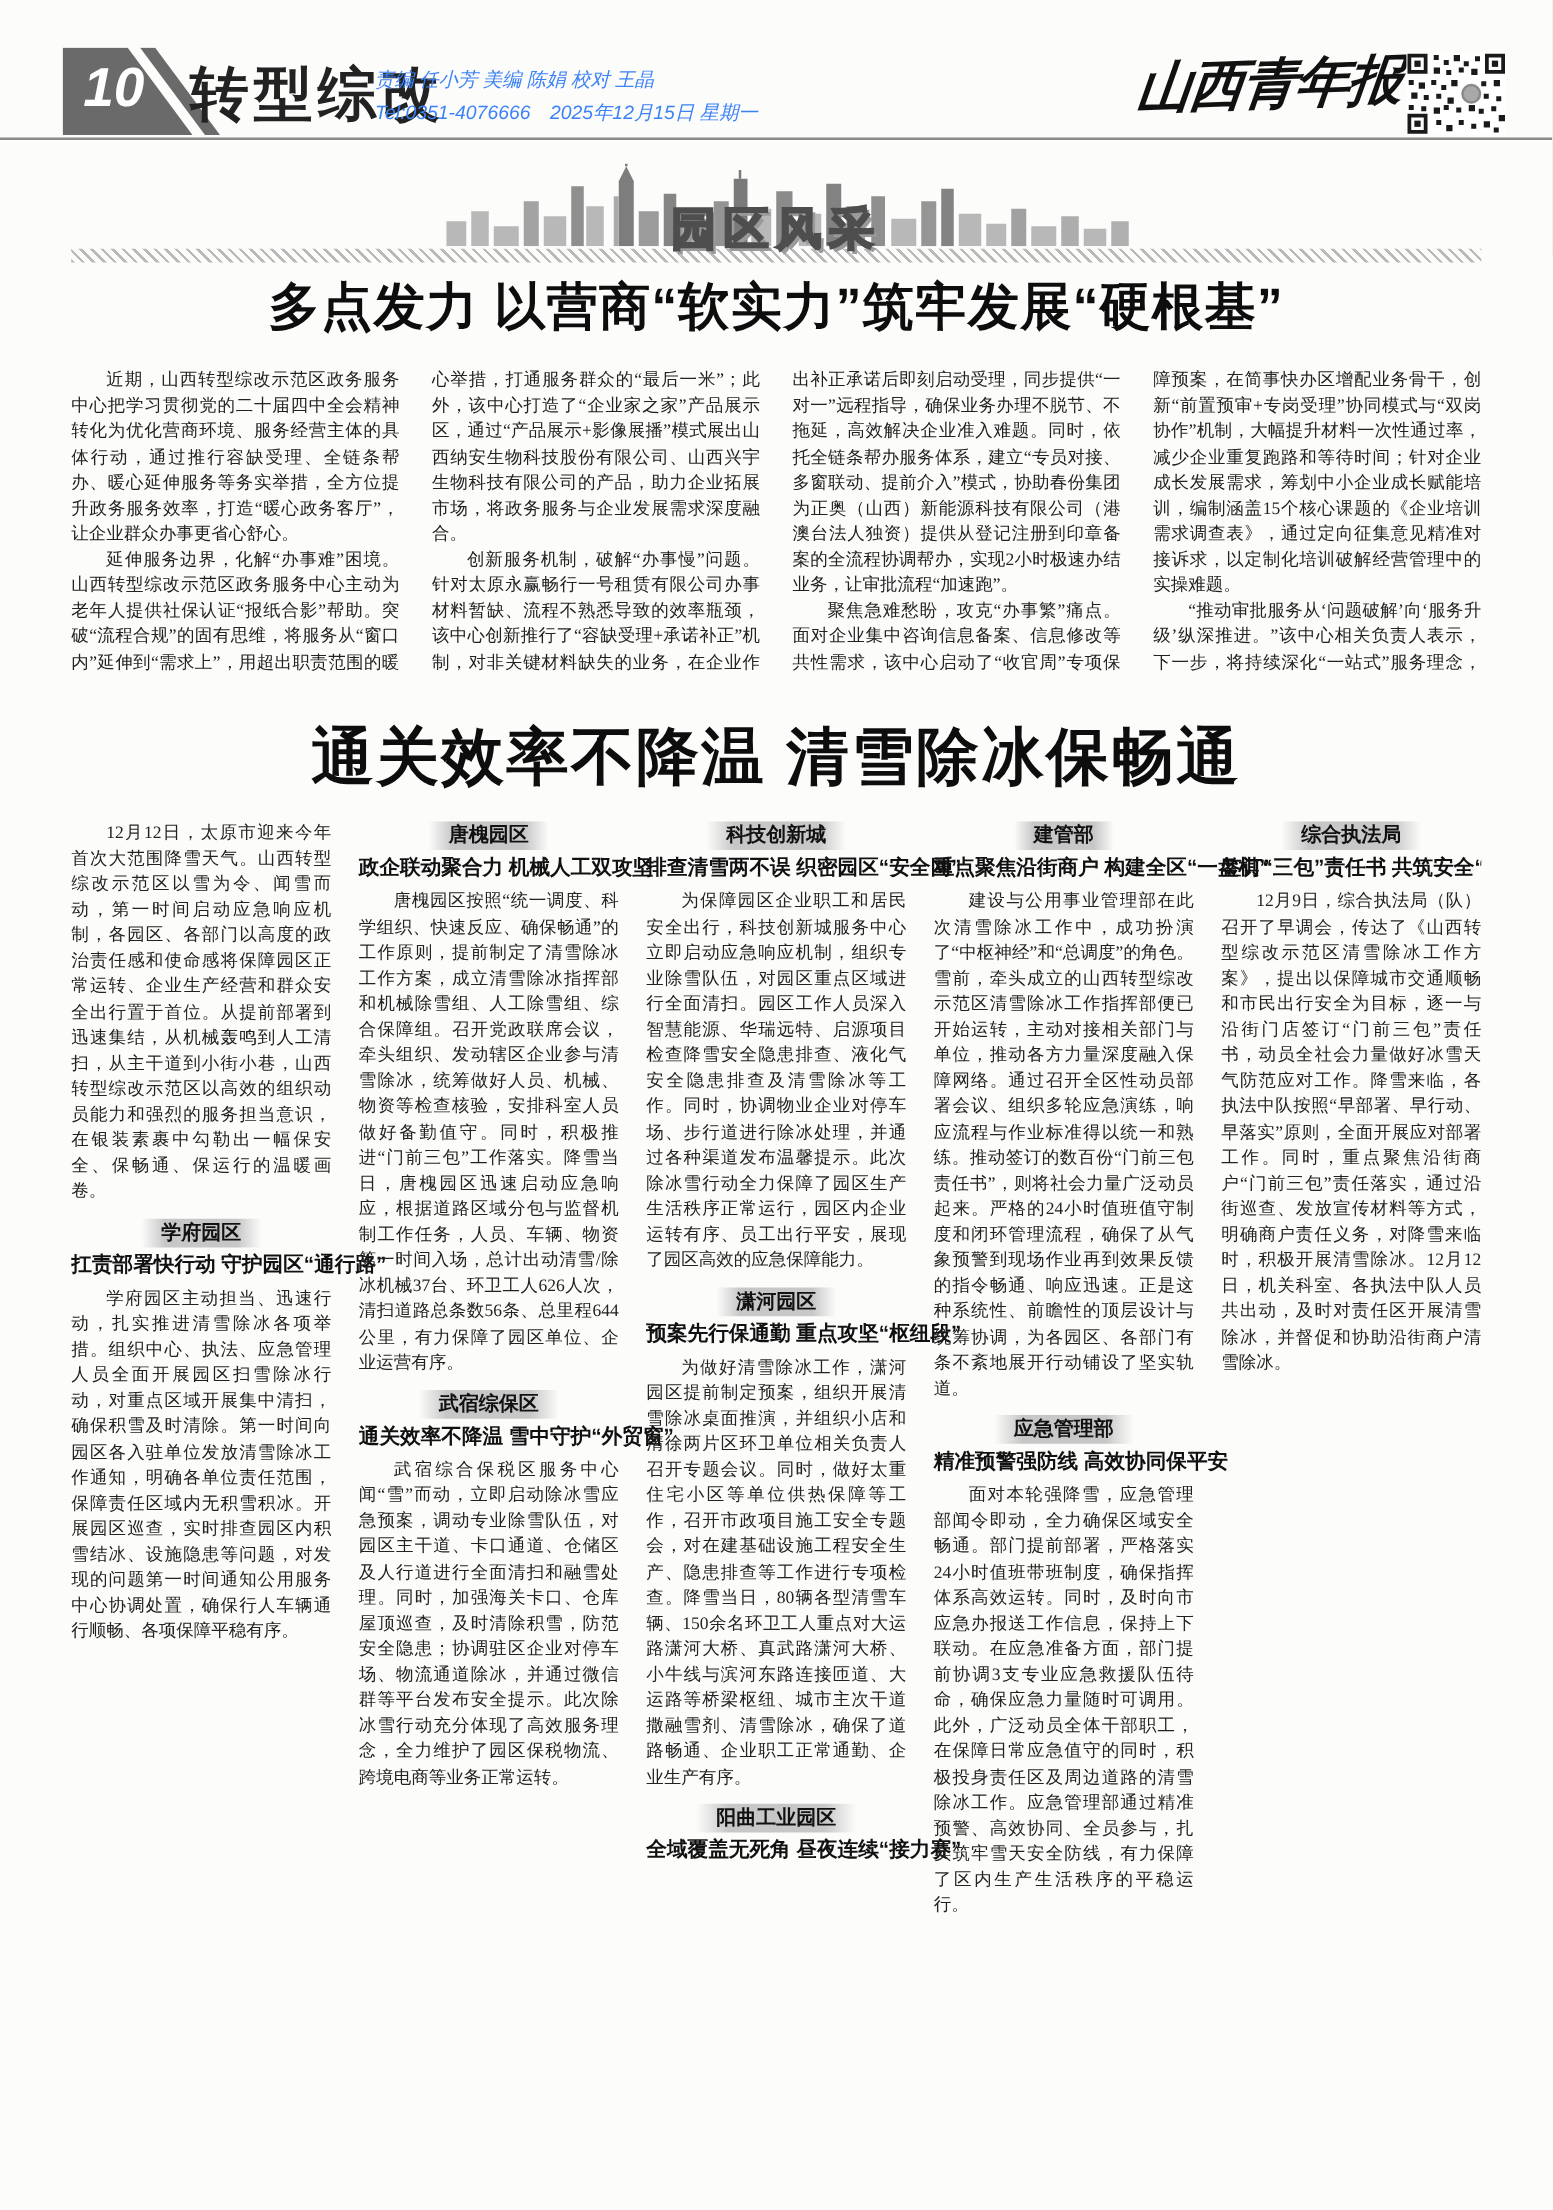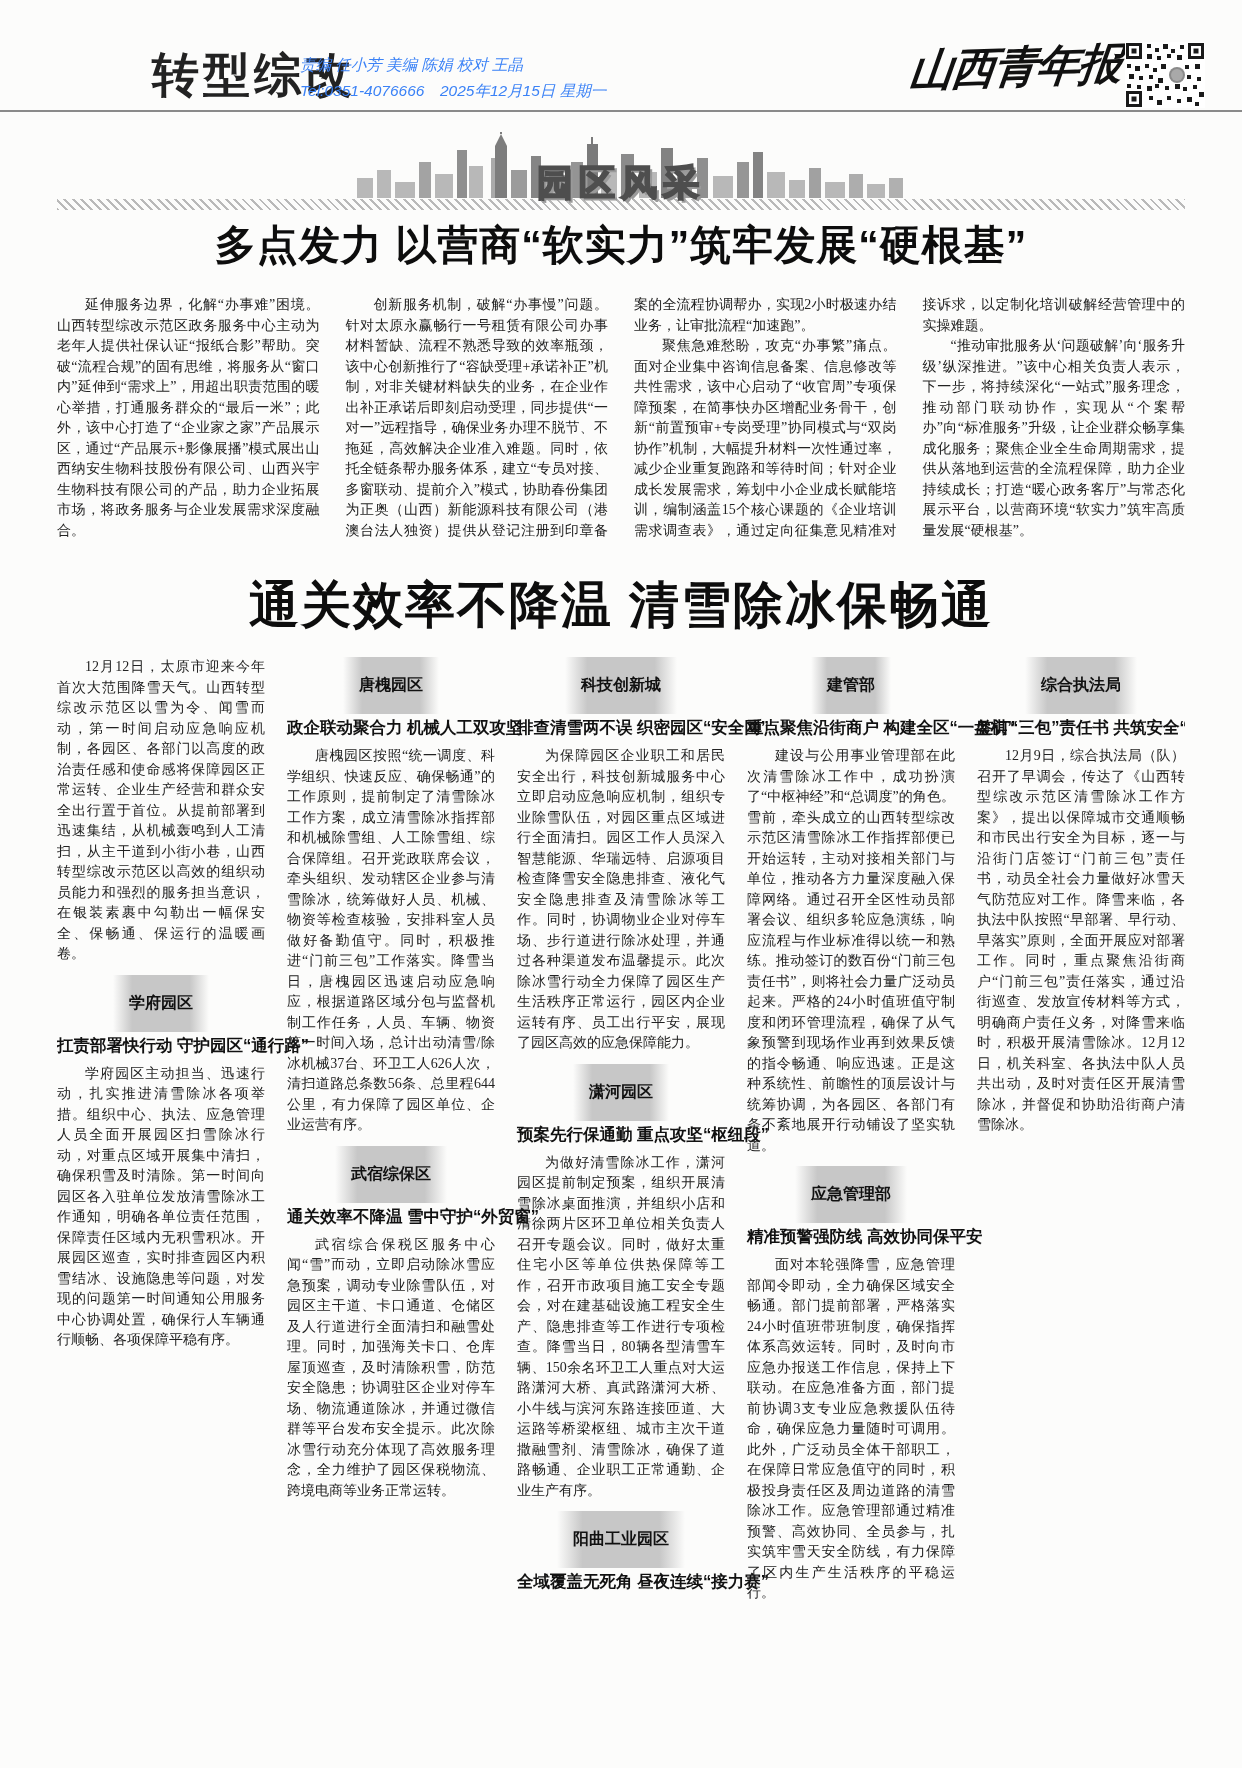--- a/index.html
+++ b/index.html
@@ -37,32 +37,37 @@
         font-size:41px;letter-spacing:1px;text-align:center;color:#0d0d0d;white-space:nowrap;}
   .a1-body{height:262px;overflow:hidden;column-count:4;column-gap:26px;}
   
   .a2{position:absolute;top:572px;left:57px;width:1128px;}
   .a2 h2{margin:0 0 18px 0;font-family:"Liberation Sans",sans-serif;font-weight:900;
         font-size:50px;letter-spacing:2px;text-align:center;color:#0d0d0d;white-space:nowrap;}
   .a2-body{height:1088px;overflow:hidden;column-count:5;column-gap:22px;column-fill:auto;}
   
   .body-p{margin:0;font-size:14px;line-height:20.5px;text-align:justify;text-indent:2em;color:#222;}
   .sec{margin-top:10px;break-inside:avoid-column;}
-  .sec-label{display:table;margin:0 auto;padding:18px 16px;font-family:"Liberation Sans",sans-serif;
+  .sec-label{display:table;margin:0 auto;padding:1px 16px;font-family:"Liberation Sans",sans-serif;
         font-weight:bold;font-size:16px;color:#111;
         background:linear-gradient(90deg,rgba(200,200,200,0) 0%,#c7c7c7 20%,#c7c7c7 80%,rgba(200,200,200,0) 100%);}
   .sec-head{margin:3px 0 7px 0;text-align:center;font-family:"Liberation Sans",sans-serif;
         font-weight:bold;font-size:16.5px;color:#111;white-space:nowrap;}
 </style>
 </head>
 <body>
 
 <div class="page">
 
   <div class="hdr">
+    <div class="pagenum">
+      <div class="pg-shape"></div>
+      <div class="pg-sliver"></div>
+      <div class="pg-num">10</div>
+    </div>
     <div class="sec-title">转型综改</div>
     <div class="credits">
       <div>责编 任小芳 美编 陈娟 校对 王晶</div>
       <div>Tel:0351-4076666　2025年12月15日 星期一</div>
     </div>
     <div class="masthead">山西青年报</div>
     <div class="qr">
       <svg width="80" height="66" viewBox="0 0 80 66">
         <rect x="0" y="0" width="80" height="66" fill="#fff"></rect>
         <g fill="#1a1a1a">
@@ -159,20 +164,21 @@
           <line x1="235" y1="12" x2="235" y2="5" stroke="#7a7a7a" stroke-width="2"></line>
         </g>
       </svg>
     </div>
     <div class="banner-title">园区风采</div>
   </div>
 
   <article class="a1">
     <h1>多点发力 以营商“软实力”筑牢发展“硬根基”</h1>
     <div class="a1-body">
+    <p class="body-p">近期，山西转型综改示范区政务服务中心把学习贯彻党的二十届四中全会精神转化为优化营商环境、服务经营主体的具体行动，通过推行容缺受理、全链条帮办、暖心延伸服务等务实举措，全方位提升政务服务效率，打造“暖心政务客厅”，让企业群众办事更省心舒心。</p>
 
     <p class="body-p">延伸服务边界，化解“办事难”困境。山西转型综改示范区政务服务中心主动为老年人提供社保认证“报纸合影”帮助。突破“流程合规”的固有思维，将服务从“窗口内”延伸到“需求上”，用超出职责范围的暖心举措，打通服务群众的“最后一米”；此外，该中心打造了“企业家之家”产品展示区，通过“产品展示+影像展播”模式展出山西纳安生物科技股份有限公司、山西兴宇生物科技有限公司的产品，助力企业拓展市场，将政务服务与企业发展需求深度融合。</p>
 
     <p class="body-p">创新服务机制，破解“办事慢”问题。针对太原永赢畅行一号租赁有限公司办事材料暂缺、流程不熟悉导致的效率瓶颈，该中心创新推行了“容缺受理+承诺补正”机制，对非关键材料缺失的业务，在企业作出补正承诺后即刻启动受理，同步提供“一对一”远程指导，确保业务办理不脱节、不拖延，高效解决企业准入难题。同时，依托全链条帮办服务体系，建立“专员对接、多窗联动、提前介入”模式，协助春份集团为正奥（山西）新能源科技有限公司（港澳台法人独资）提供从登记注册到印章备案的全流程协调帮办，实现2小时极速办结业务，让审批流程“加速跑”。</p>
 
     <p class="body-p">聚焦急难愁盼，攻克“办事繁”痛点。面对企业集中咨询信息备案、信息修改等共性需求，该中心启动了“收官周”专项保障预案，在简事快办区增配业务骨干，创新“前置预审+专岗受理”协同模式与“双岗协作”机制，大幅提升材料一次性通过率，减少企业重复跑路和等待时间；针对企业成长发展需求，筹划中小企业成长赋能培训，编制涵盖15个核心课题的《企业培训需求调查表》，通过定向征集意见精准对接诉求，以定制化培训破解经营管理中的实操难题。</p>
 
     <p class="body-p">“推动审批服务从‘问题破解’向‘服务升级’纵深推进。”该中心相关负责人表示，下一步，将持续深化“一站式”服务理念，推动部门联动协作，实现从“个案帮办”向“标准服务”升级，让企业群众畅享集成化服务；聚焦企业全生命周期需求，提供从落地到运营的全流程保障，助力企业持续成长；打造“暖心政务客厅”与常态化展示平台，以营商环境“软实力”筑牢高质量发展“硬根基”。</p>
   <p class="body-p" style="text-indent: 0px;"></p>
       </div>

